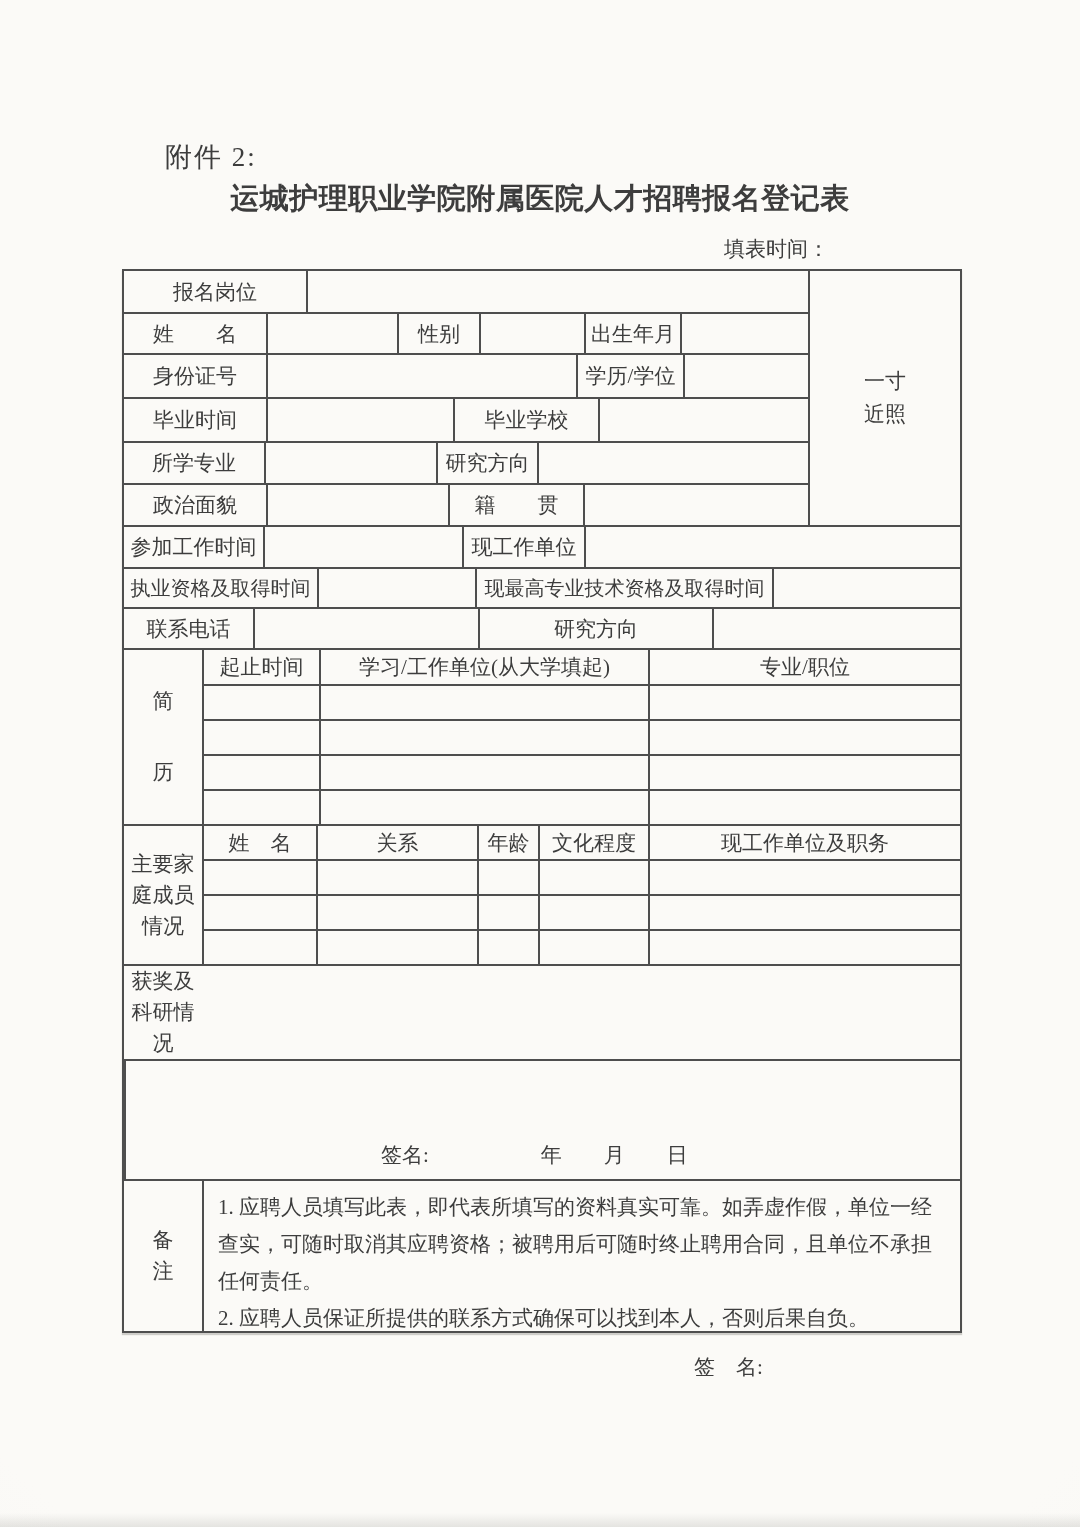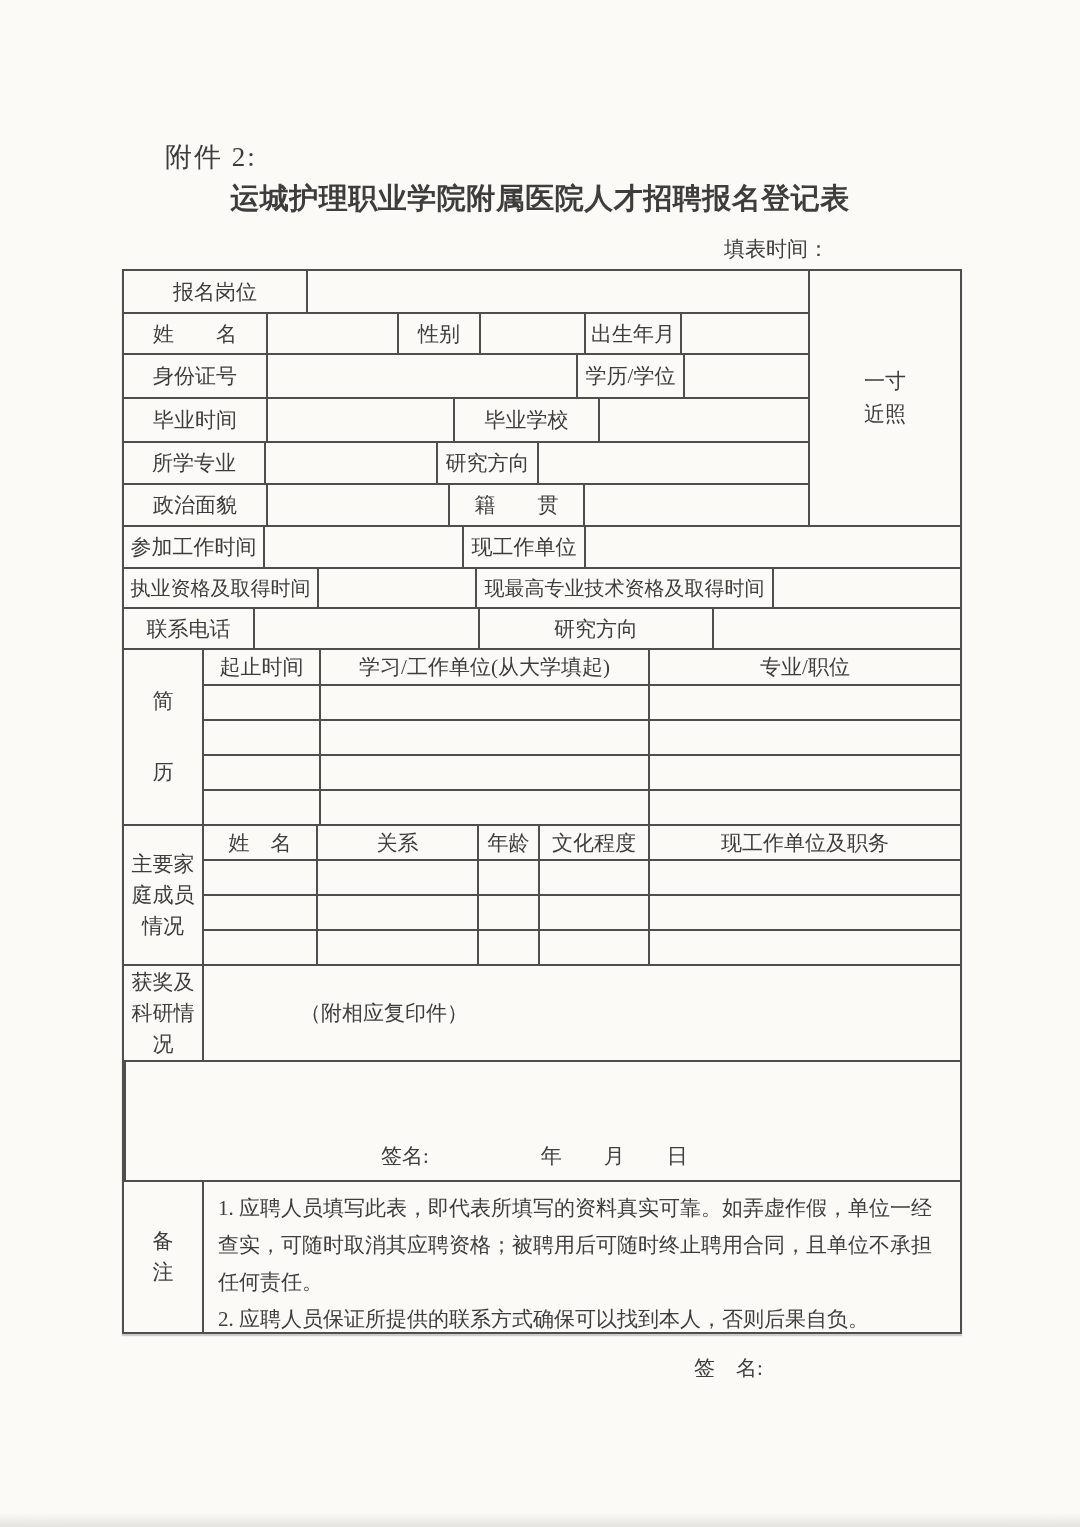--- a/index.html
+++ b/index.html
@@ -246,23 +246,20 @@
         </div>
       </div>
     </div>
 
     <div class="row">
       <div class="c first sidelab">
         <div>获奖及</div>
         <div>科研情</div>
         <div>况</div>
       </div>
-      <div class="secbody awards-body">
-        <span>（附相应复印件）</span>
-      </div>
     </div>
 
     <div class="row">
       <div class="secbody review-body">
         <div class="sign-row">
           <span class="sg">签名:</span>
           <span class="dt">年　　月　　日</span>
         </div>
       </div>
     </div>

